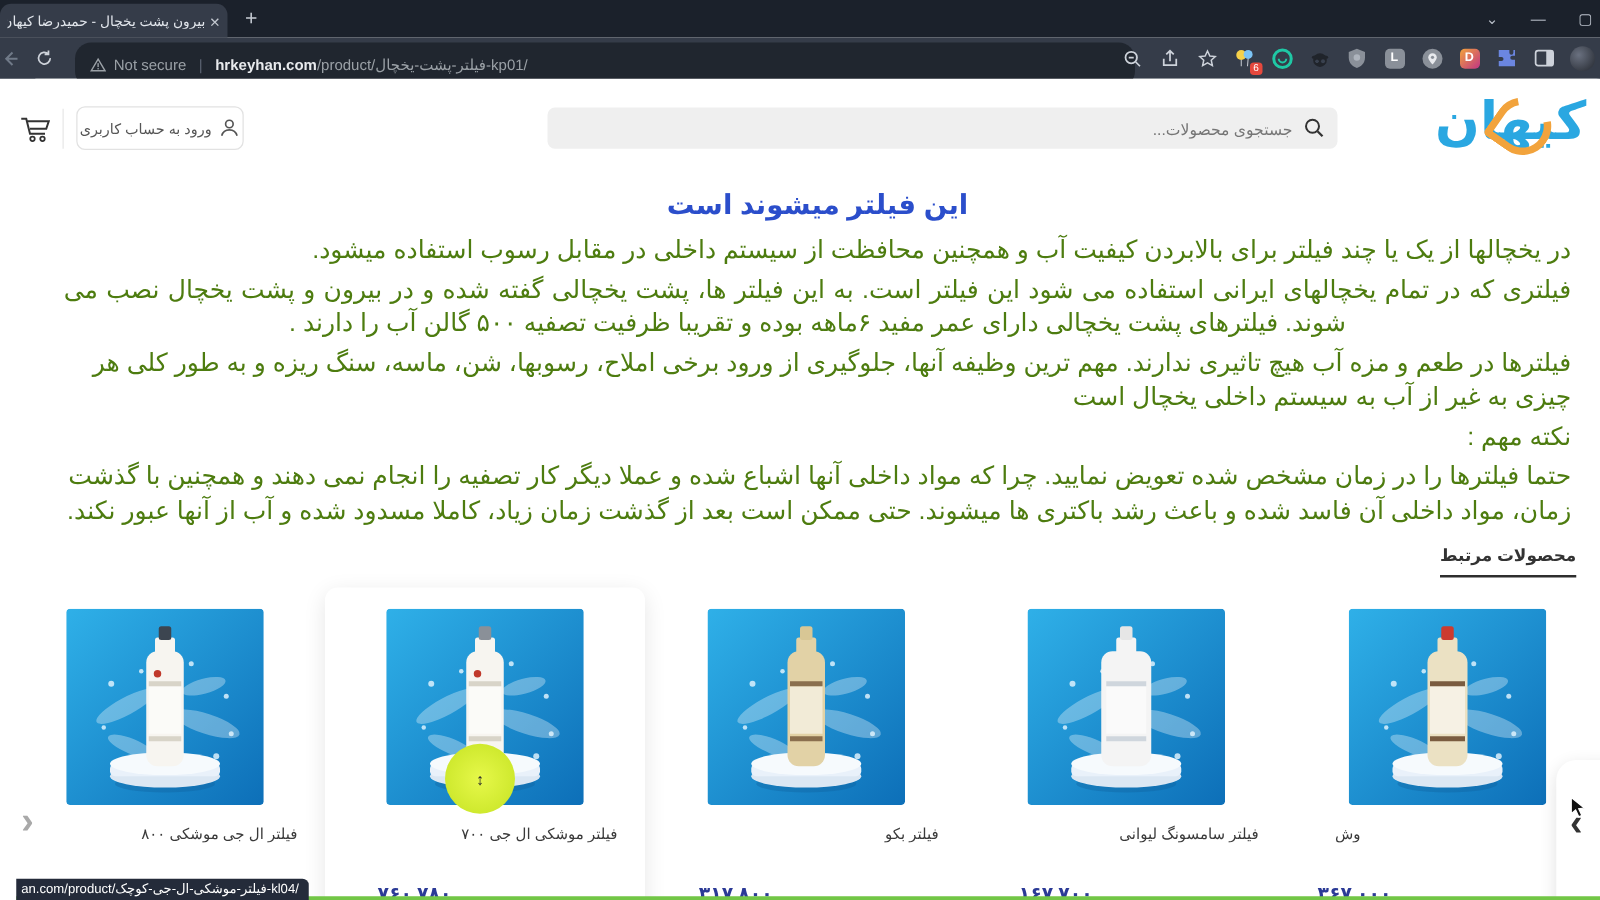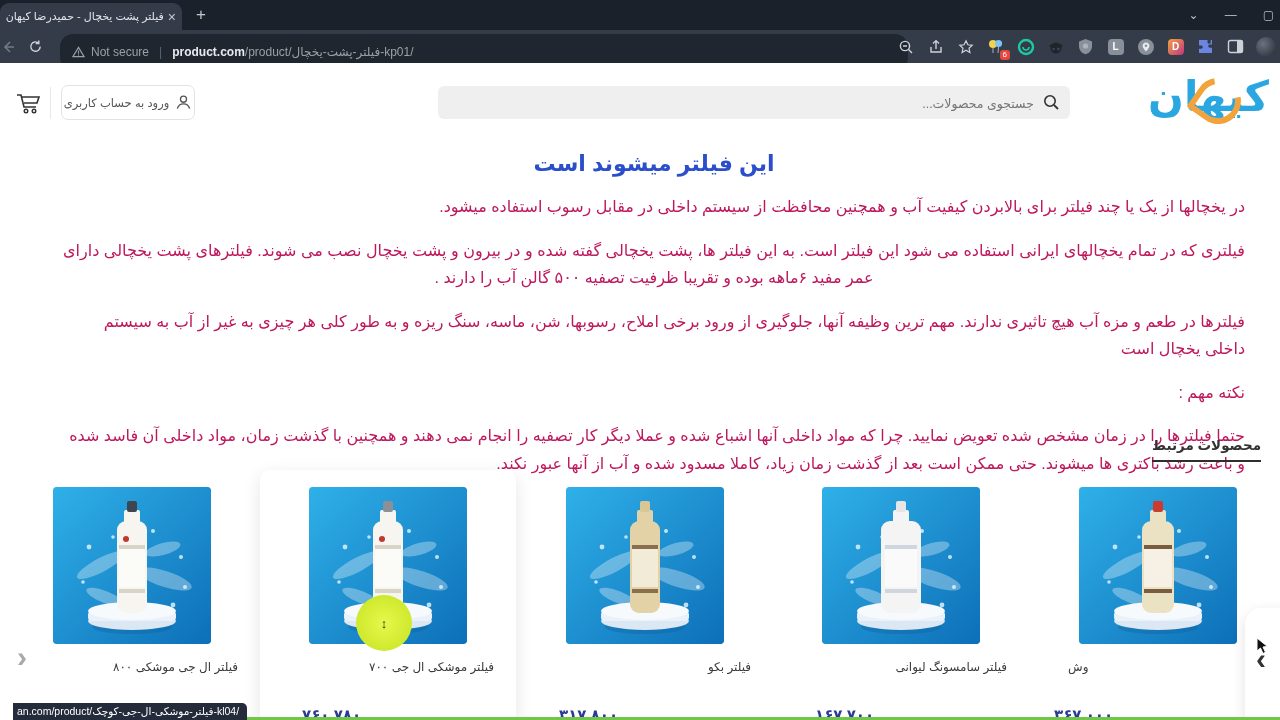--- a/index.html
+++ b/index.html
@@ -38,21 +38,21 @@
   .search{position:absolute;left:425px;top:23px;width:632px;height:33px;background:#efefef;border-radius:6px;direction:rtl;}
   .search input{position:absolute;right:34px;left:10px;top:0;height:33px;border:none;background:transparent;outline:none;
          font-size:12.5px;color:#444;text-align:right;font-family:inherit;}
   .search .mag{position:absolute;right:10px;top:7px;}
   .logo{position:absolute;left:1138px;top:5px;width:118px;height:58px;color:#2aa7e1;font-weight:bold;
         font-size:42px;direction:rtl;text-align:left;line-height:58px;}
   .logo .swirl{position:absolute;left:44px;top:10px;width:34px;height:34px;border:6px solid #f2a33c;
         border-radius:50% 50% 50% 4px;transform:rotate(35deg);border-top-color:transparent;}
   .article{position:absolute;left:34px;right:32px;top:88px;direction:rtl;}
   .article h1{margin:0 0 10px 0;text-align:center;color:#2b4ecb;font-size:22px;font-weight:bold;}
-  .article p{margin:16px;color:#be185d;font-size:16px;line-height:27.5px;text-align:right;}
+  .article p{margin:4px;color:#4d7c0f;font-size:20px;line-height:27.5px;text-align:right;}
   .article p.just{text-align:justify;text-align-last:center;}
   .related-h{position:absolute;right:32px;top:374px;direction:rtl;color:#333;font-size:13.5px;font-weight:bold;
         border-bottom:2px solid #2e2e2e;padding-bottom:7px;}
   .card{position:absolute;top:407px;width:256px;height:262px;}
   .card.lift{background:#fff;border-radius:10px;box-shadow:0 5px 18px rgba(0,0,0,0.10);}
   .pimg{position:absolute;left:49px;top:17px;width:158px;height:157px;border-radius:3px;}
   .plabel{position:absolute;right:22px;left:6px;top:190px;direction:rtl;text-align:right;
           color:#3a3a3a;font-size:12px;white-space:nowrap;overflow:hidden;}
   .pprice{position:absolute;left:42px;top:236px;direction:ltr;color:#2b3a96;font-size:15px;font-weight:bold;}
   .frag{position:absolute;left:1238px;top:596px;color:#3a3a3a;font-size:12px;}
@@ -79,21 +79,21 @@
       <defs>
     <linearGradient id="bgg" x1="0" y1="0" x2="1" y2="1">
       <stop offset="0" stop-color="#2fb0e8"></stop>
           <stop offset="1" stop-color="#0d6fb8"></stop>
     </linearGradient>
   </defs>
     </svg>
 
   <div class="tabbar">
     <div class="tab">
-      <span class="tab-title" dir="rtl">فیلتر پشت یخچال - حمیدرضا کیهان</span>
+      <span class="tab-title" dir="rtl">بیرون پشت یخچال - حمیدرضا کیهان</span>
       <span class="tab-close">×</span>
     </div>
     <span class="newtab">+</span>
     <div class="winctl">
       <span>⌄</span>
       <span>—</span>
       <span>▢</span>
     </div>
   </div>
 
@@ -111,21 +111,21 @@
     <div class="addr">
       <span class="warn">
         <svg width="13" height="12" viewBox="0 0 14 12">
             <path d="M7 1 L13 11 H1 Z" stroke="#9aa0a6" fill="none" stroke-width="1.2"></path>
             <rect x="6.4" y="4.4" width="1.2" height="3.4" fill="#9aa0a6"></rect>
             <rect x="6.4" y="8.6" width="1.2" height="1.2" fill="#9aa0a6"></rect>
           </svg>
       </span>
       <span>Not secure</span>
       <span class="sep">|</span>
-      <span class="url"><span class="dom">product.com</span><span>/product/فیلتر-پشت-یخچال-kp01/</span></span>
+      <span class="url"><span class="dom">hrkeyhan.com</span><span>/product/فیلتر-پشت-یخچال-kp01/</span></span>
     </div>
     <div class="tbicons">
       <span class="tbi">
         <svg width="16" height="16" viewBox="0 0 16 16">
             <circle cx="7" cy="7" r="4.6" stroke="#cdd2da" fill="none" stroke-width="1.4"></circle>
             <path d="M10.6 10.6 L14 14 M5 7 H9" stroke="#cdd2da" stroke-width="1.4"></path>
           </svg>
       </span>
       <span class="tbi">
         <svg width="16" height="16" viewBox="0 0 16 16">

